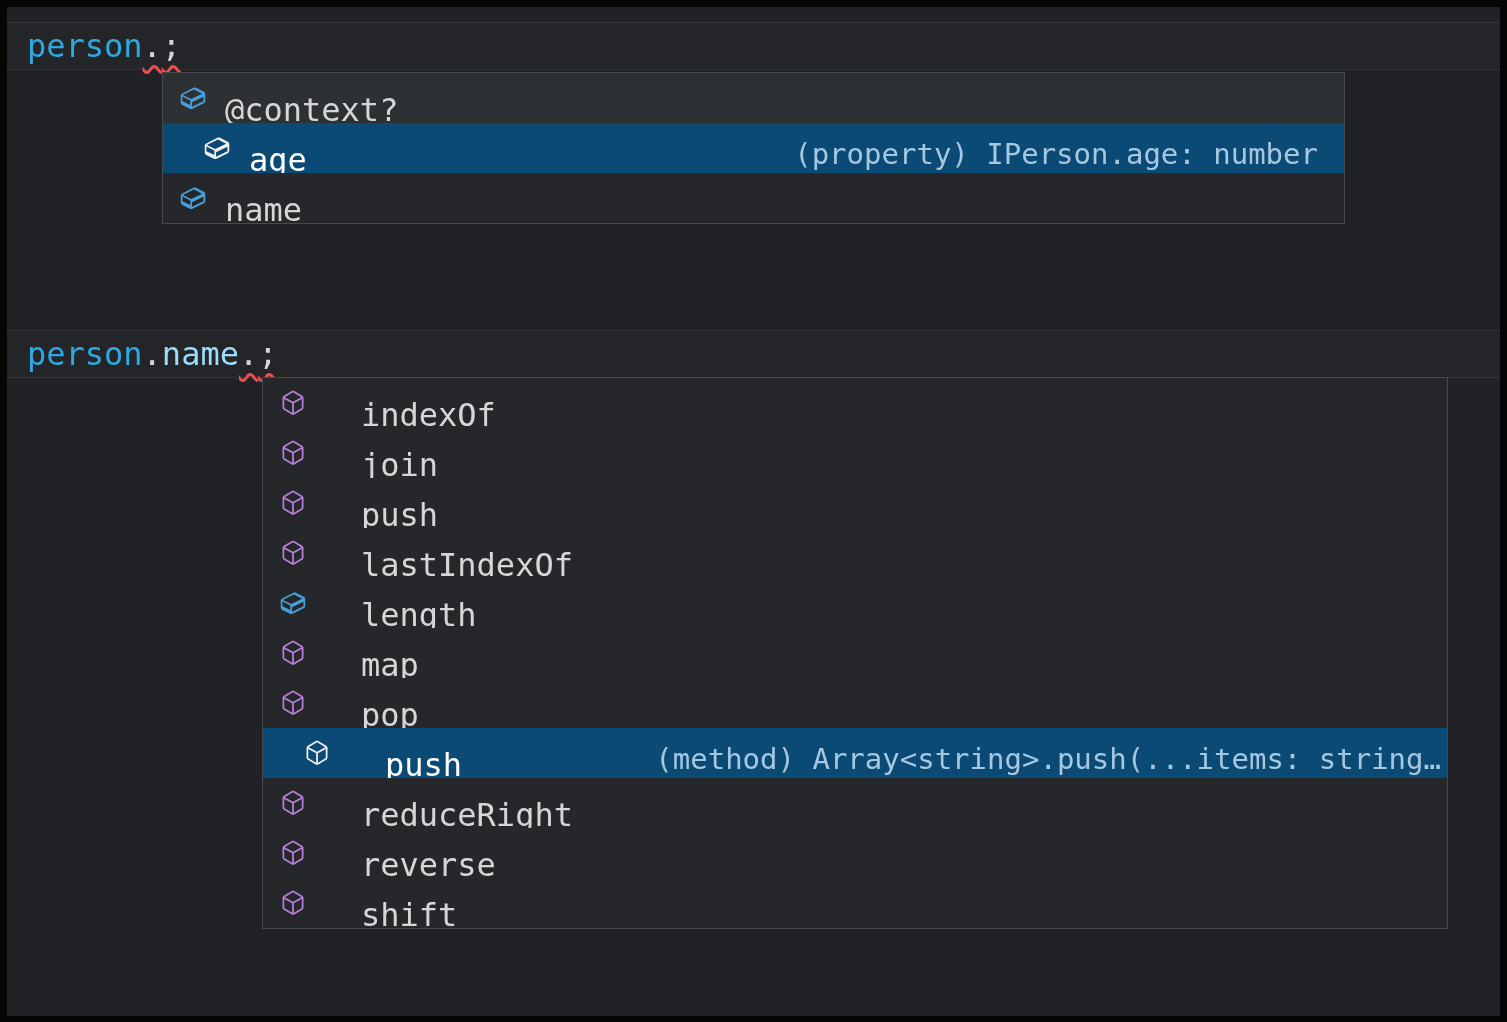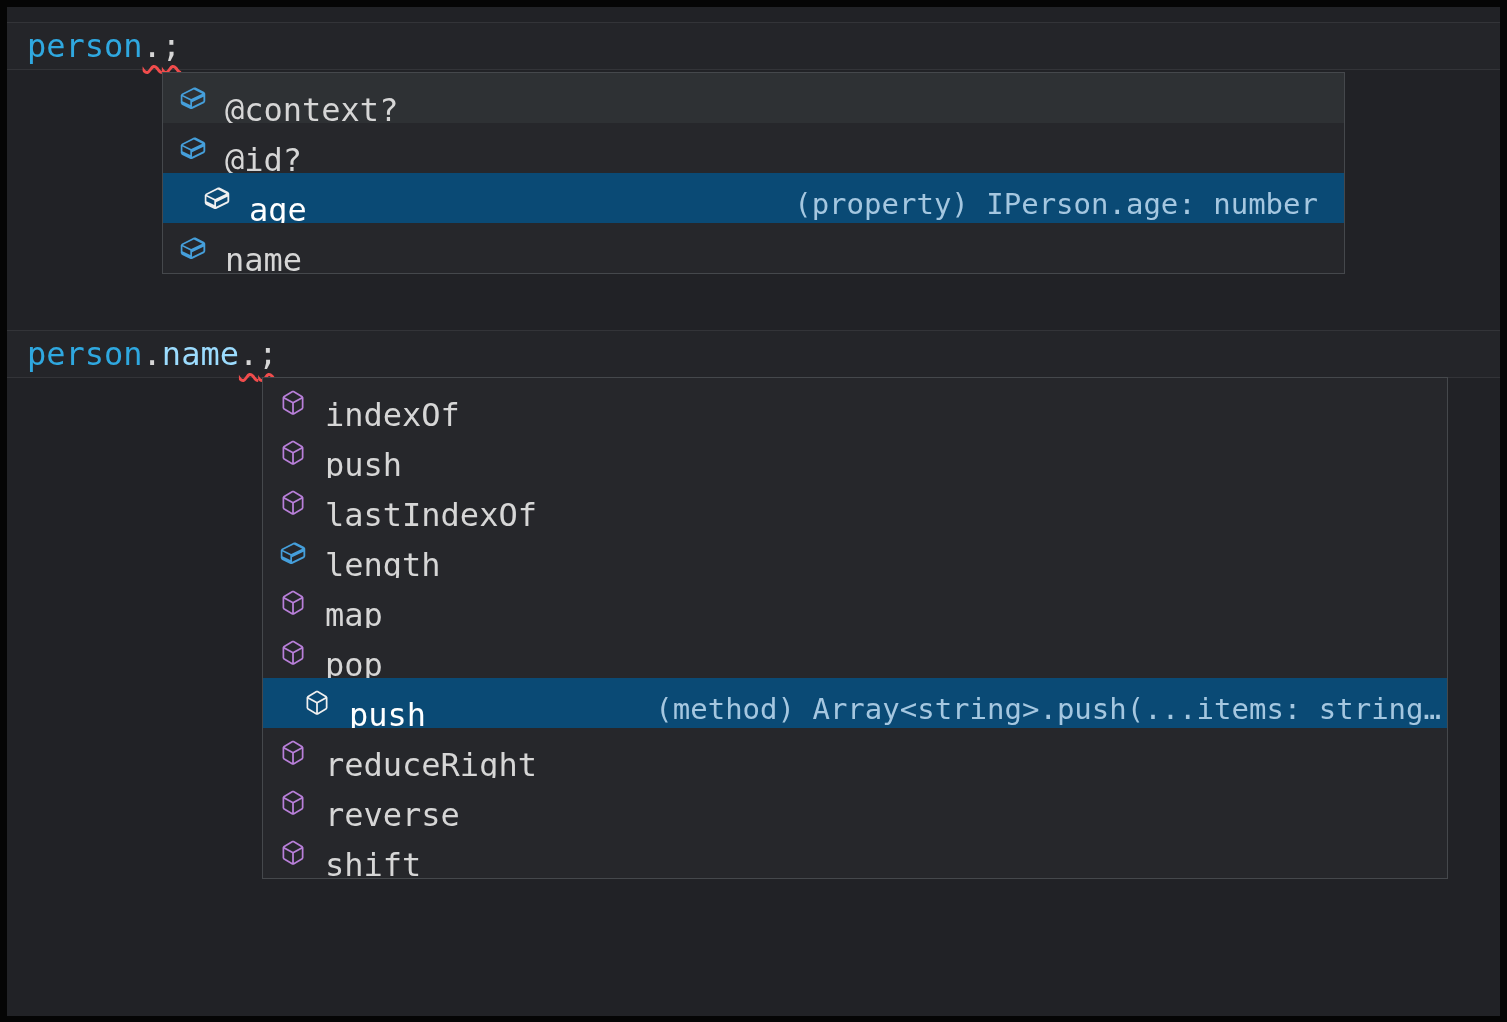--- a/index.html
+++ b/index.html
@@ -47,21 +47,21 @@
   }
   .suggest[data-idx="0"] { left: 155px; top: 65px;  width: 1183px; }
   .suggest[data-idx="1"] { left: 255px; top: 370px; width: 1186px; }
   .row {
     display: flex; align-items: center;
     height: 50px;
     padding-left: 16px; padding-right: 26px;
     cursor: pointer;
     overflow: hidden;
   }
-  .suggest[data-idx="1"] .row { padding-right: 6px; }
+  .suggest[data-idx="1"] .row { padding-right: 6px; gap: 36px; }
   .row.hover    { background: var(--hover-bg, #2E3134); }
   .row.selected { background: var(--selection, #0A4A75); padding-left: 40px; }
   .row .icon { width: 28px; height: 28px; flex: 0 0 28px; margin-right: 18px; }
   .row .icon svg { display: block; width: 28px; height: 28px; }
   .row .label { font-size: 32px; color: var(--label, #D6D6D6); white-space: pre; margin-top: 24px; }
   .row.selected .label { color: var(--label-selected, #FFFFFF); }
   .row .detail {
     margin-left: auto;
     font-size: 29px;
     color: var(--detail, #A5C7E0);
@@ -82,28 +82,20 @@
 
     <div class="suggest" data-idx="0">
         <div class="row hover">
           <span class="icon">
             <svg viewBox="0 0 16 16">
               <path fill="#459FDB" d="M14.45 4.5l-5-2.5h-.9l-7 3.5-.55.89v4.5l.55.9 5 2.5h.9l7-3.5.55-.9v-4.5l-.55-.89zm-8 7.56l-4.5-2.25V7.19l4.5 2.25v2.62zm.5-3.5L2.19 6.31l6.32-3.15 4.76 2.38-6.32 3.02zm7 1.25l-6.5 3.25v-2.62l6.5-3.12v2.49z"></path>
             </svg>
           </span>
           <span class="label">@context?</span>
         </div>
-        <div class="row">
-          <span class="icon">
-            <svg viewBox="0 0 16 16">
-              <path fill="#459FDB" d="M14.45 4.5l-5-2.5h-.9l-7 3.5-.55.89v4.5l.55.9 5 2.5h.9l7-3.5.55-.9v-4.5l-.55-.89zm-8 7.56l-4.5-2.25V7.19l4.5 2.25v2.62zm.5-3.5L2.19 6.31l6.32-3.15 4.76 2.38-6.32 3.02zm7 1.25l-6.5 3.25v-2.62l6.5-3.12v2.49z"></path>
-            </svg>
-          </span>
-          <span class="label">@id?</span>
-        </div>
         <div class="row selected">
           <span class="icon">
             <svg viewBox="0 0 16 16">
               <path fill="#F0F0F0" d="M14.45 4.5l-5-2.5h-.9l-7 3.5-.55.89v4.5l.55.9 5 2.5h.9l7-3.5.55-.9v-4.5l-.55-.89zm-8 7.56l-4.5-2.25V7.19l4.5 2.25v2.62zm.5-3.5L2.19 6.31l6.32-3.15 4.76 2.38-6.32 3.02zm7 1.25l-6.5 3.25v-2.62l6.5-3.12v2.49z"></path>
             </svg>
           </span>
           <span class="label">age</span>
           <span class="detail">(property) IPerson.age: number</span>
         </div>
         <div class="row">
@@ -123,20 +115,28 @@
             </svg>
           </span>
           <span class="label">indexOf</span>
         </div>
         <div class="row">
           <span class="icon">
             <svg viewBox="0 0 16 16">
               <path fill="#B87FD9" d="M13.51 4l-5-3h-1l-5 3-.49.86v6l.49.85 5 3h1l5-3 .49-.85v-6L13.51 4zM7.5 13.56l-4.5-2.7V5.7l4.5 2.45v5.41zM3.27 4.7l4.74-2.84 4.74 2.84-4.74 2.6L3.27 4.7zm9.74 6.16l-4.5 2.7V8.15l4.5-2.45v5.16z"></path>
             </svg>
           </span>
+          <span class="label">join</span>
+        </div>
+        <div class="row">
+          <span class="icon">
+            <svg viewBox="0 0 16 16">
+              <path fill="#B87FD9" d="M13.51 4l-5-3h-1l-5 3-.49.86v6l.49.85 5 3h1l5-3 .49-.85v-6L13.51 4zM7.5 13.56l-4.5-2.7V5.7l4.5 2.45v5.41zM3.27 4.7l4.74-2.84 4.74 2.84-4.74 2.6L3.27 4.7zm9.74 6.16l-4.5 2.7V8.15l4.5-2.45v5.16z"></path>
+            </svg>
+          </span>
           <span class="label">push</span>
         </div>
         <div class="row">
           <span class="icon">
             <svg viewBox="0 0 16 16">
               <path fill="#B87FD9" d="M13.51 4l-5-3h-1l-5 3-.49.86v6l.49.85 5 3h1l5-3 .49-.85v-6L13.51 4zM7.5 13.56l-4.5-2.7V5.7l4.5 2.45v5.41zM3.27 4.7l4.74-2.84 4.74 2.84-4.74 2.6L3.27 4.7zm9.74 6.16l-4.5 2.7V8.15l4.5-2.45v5.16z"></path>
             </svg>
           </span>
           <span class="label">lastIndexOf</span>
         </div>

